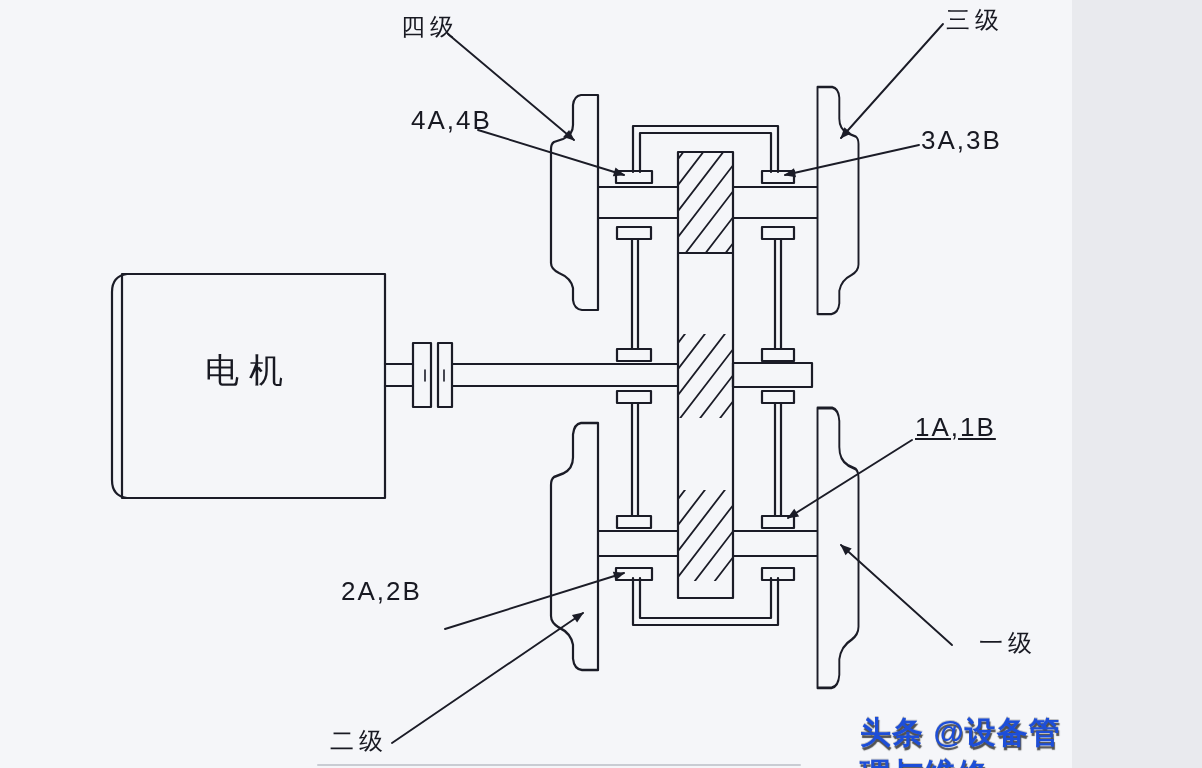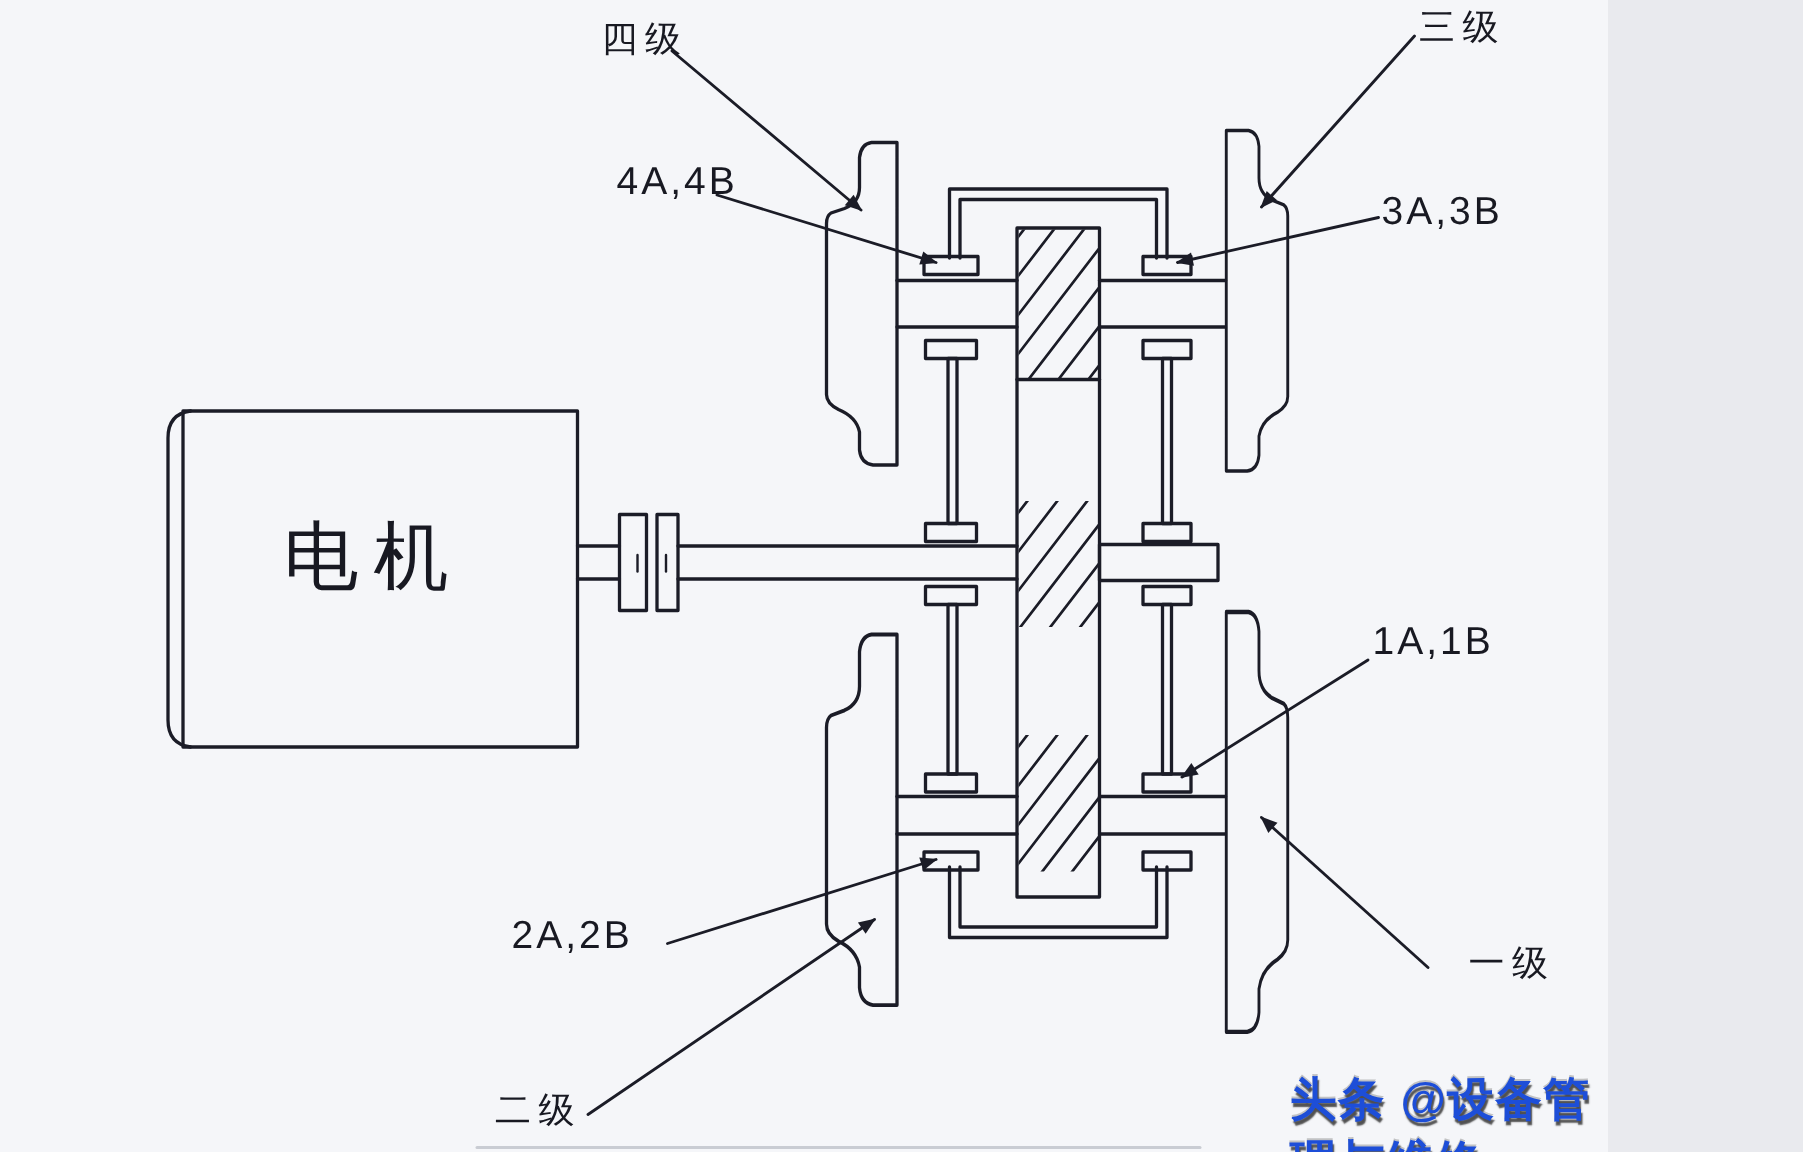--- a/index.html
+++ b/index.html
@@ -12,21 +12,21 @@
   .stage svg{position:absolute;left:0;top:0;}
   .lbl{
     position:absolute;white-space:nowrap;line-height:1.05;
     color:#181922;letter-spacing:2px;user-select:none;
   }
   .lbl.cn{font-size:24px;font-family:"Liberation Serif","DejaVu Serif",serif;letter-spacing:5px;}
   .lbl.code{font-size:26px;}
   .motor-label{
     position:absolute;left:113px;top:273px;width:272px;height:196px;
     display:flex;align-items:center;justify-content:center;
-    font-size:50px;letter-spacing:10px;
+    font-size:34px;letter-spacing:10px;
     font-family:"Liberation Serif","DejaVu Serif",serif;
   }
   .watermark{
     position:absolute;left:860px;top:712px;
     font-size:31px;font-weight:bold;letter-spacing:1px;
     color:#1d4ed8;
     text-shadow:1px 3px 1px rgba(72,72,72,.95),0 -1px 0 rgba(130,130,130,.45);
   }
 </style>
 </head>
@@ -165,24 +165,24 @@
         <line x1="952" y1="645" x2="841" y2="545" marker-end="url(#arr)"></line>
         <line x1="445" y1="629" x2="624" y2="573" marker-end="url(#arr)"></line>
         <line x1="392" y1="743" x2="583" y2="613" marker-end="url(#arr)"></line>
       </g>
 
       <line x1="318" y1="765" x2="800" y2="765" stroke="#c9ccd3" stroke-width="2"></line>
     </g>
   </svg>
 
   <div class="lbl cn" style="left:401px;top:15px;">四级</div>
-  <div class="lbl cn" style="left:946px;top:8px;font-family:Liberation Mono, monospace;">三级</div>
+  <div class="lbl cn" style="left:946px;top:8px;">三级</div>
   <div class="lbl code" style="left:379px;top:107px;margin-left:32px;">4A,4B</div>
   <div class="lbl code" style="left:921px;top:127px;">3A,3B</div>
-  <div class="lbl code" style="left:915px;top:414px;">1A,1B</div>
-  <div class="lbl code" style="left:341px;top:610px;">2A,2B</div>
+  <div class="lbl code" style="left:915px;top:414px;text-decoration:underline;">1A,1B</div>
+  <div class="lbl code" style="left:341px;top:578px;">2A,2B</div>
   <div class="lbl cn" style="left:979px;top:631px;">一级</div>
   <div class="lbl cn" style="left:330px;top:729px;">二级</div>
 
   <div class="motor-label">电机</div>
 
   <div class="watermark">头条 @设备管理与维修</div>
 </div>
 
 </body></html>

